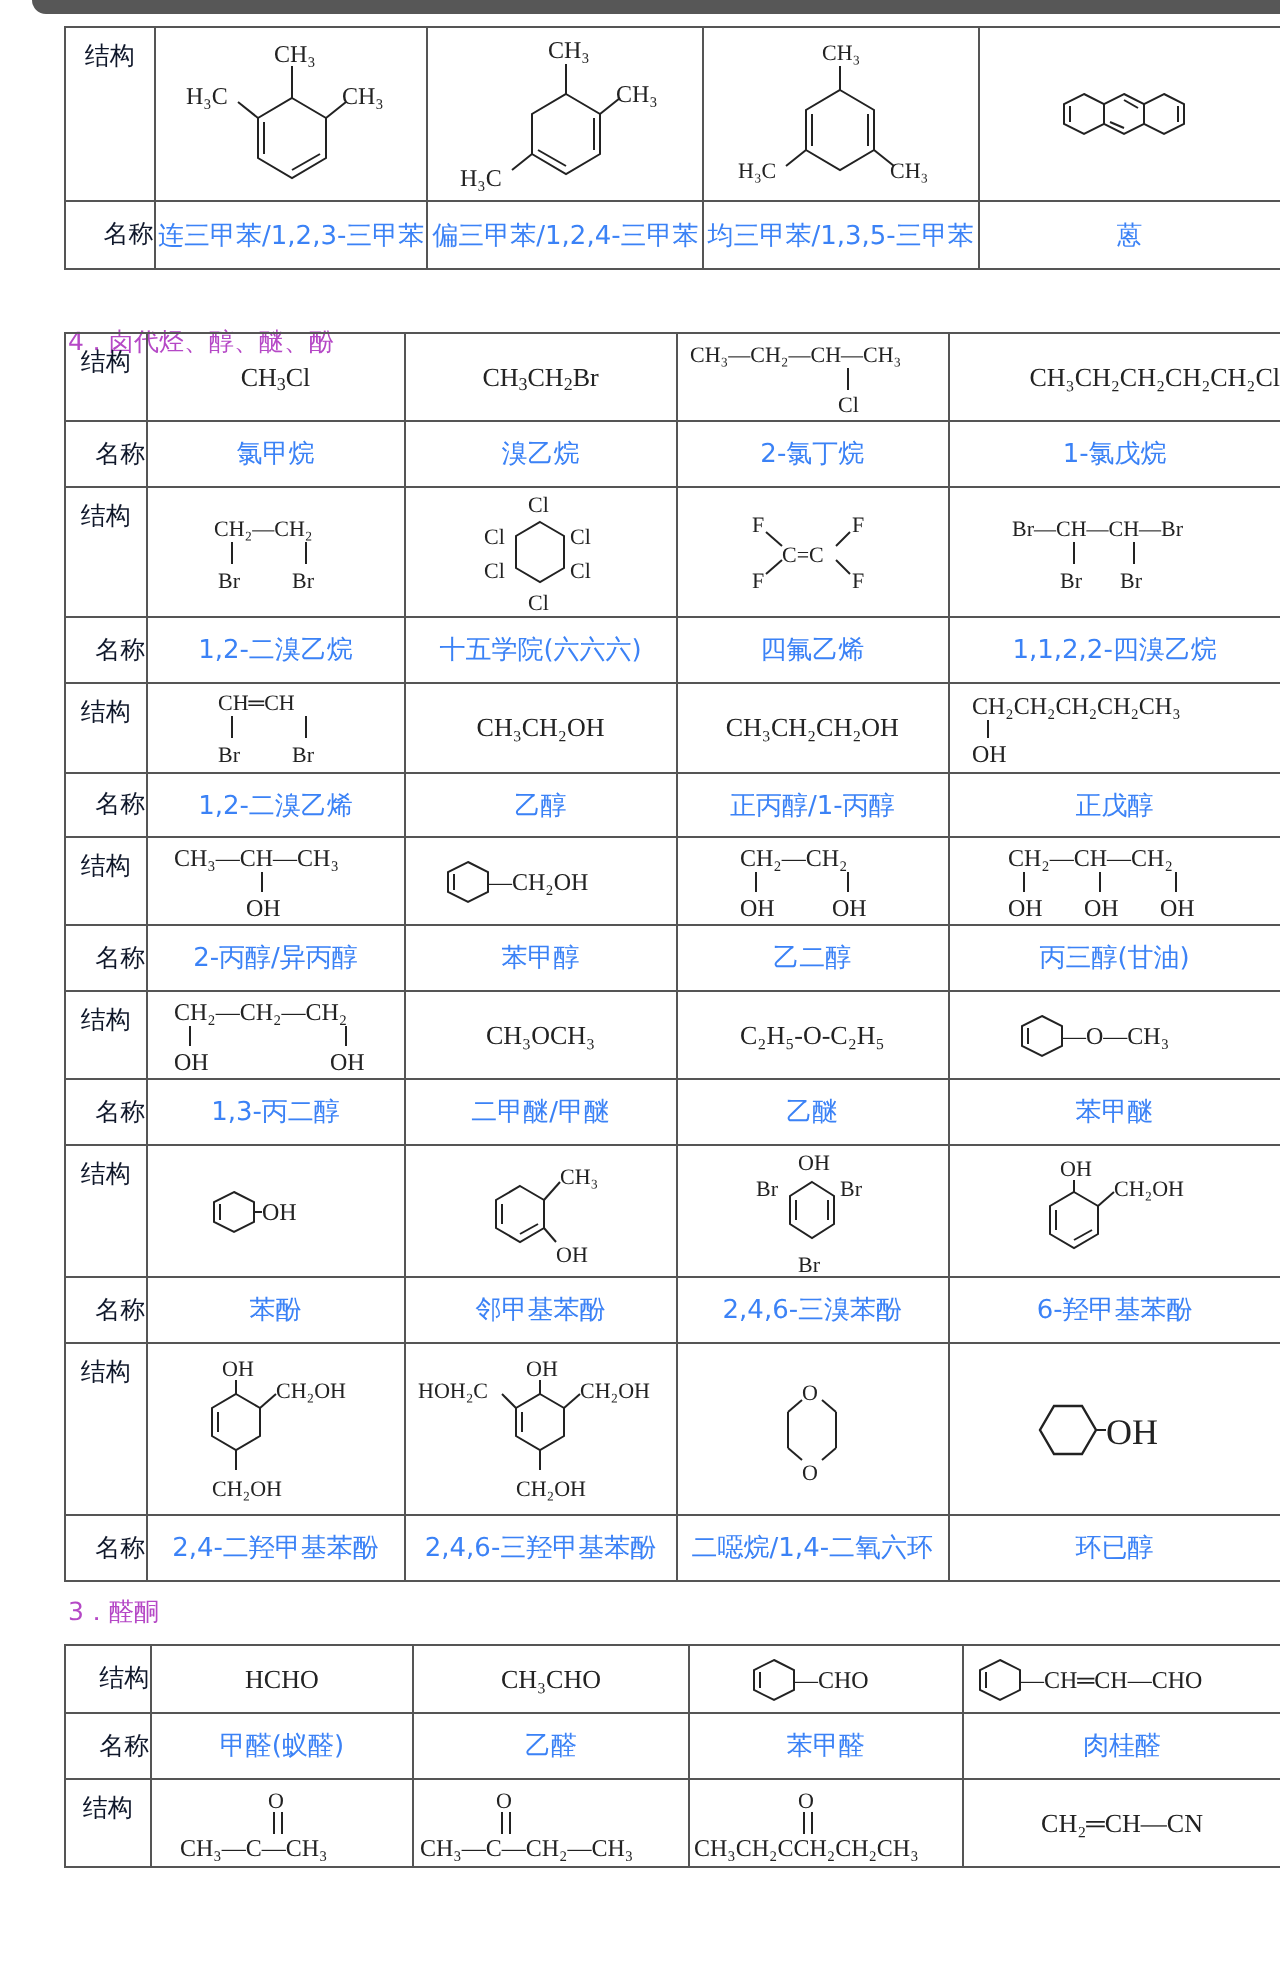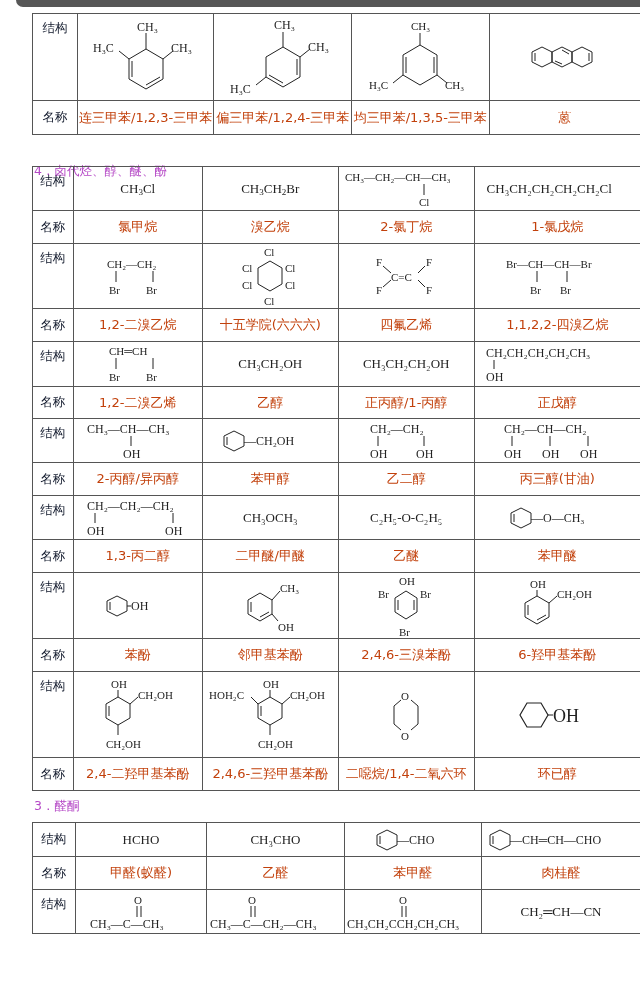--- a/index.html
+++ b/index.html
@@ -4,23 +4,23 @@
 <style>
   html, body { margin:0; padding:0; }
   body { width:640px; height:983px; background:#fff; position:relative; overflow:hidden;
          font-family:"Liberation Serif","DejaVu Serif",serif; color:#222; }
   .topbar { position:absolute; left:16px; top:0; width:640px; height:7px; background:#575757;
             border-bottom-left-radius:10px; }
   table.chem { position:absolute; left:32px; border-collapse:collapse; table-layout:fixed; }
   table.chem td { border:1px solid #555; text-align:center; vertical-align:middle; padding:0;
                   font-size:13px; overflow:hidden; white-space:nowrap; }
   table.chem td.lbl { width:46px; vertical-align:top; padding-top:6px; font-family:"DejaVu Sans",sans-serif; font-size:12.5px; color:#0f172a; }
-  table.chem td.lbl.mid { vertical-align:middle; padding-top:0; }
+  table.chem td.lbl.mid { vertical-align:middle; padding-top:0;text-align:right; }
   td.c1 { width:136px; } td.c2 { width:137px; } td.c3 { width:137px; } td.c4 { width:160px; border-right:none !important; }
-  .name { font-family:"DejaVu Sans",sans-serif; font-size:12px; color:#c2410c; }
+  .name { font-family:"DejaVu Sans",sans-serif; font-size:12px; color:#3b82f6; }
   .sec { position:absolute; left:34px; font-family:"DejaVu Sans",sans-serif; font-size:12.5px; color:#b548c6; }
   .f { font-size:13px; }
   sub { font-size:9px; vertical-align:-2px; line-height:0; }
   svg { display:block; margin:0 auto; }
   svg text { font-family:"Liberation Serif",serif; font-size:12px; fill:#222; }
   .wm { position:absolute; right:14px; top:952px; color:#404040; font-family:"DejaVu Sans",sans-serif; font-size:15px;margin-top:39px; }
 </style>
 </head>
 <body>
 
@@ -100,21 +100,21 @@
     <td class="lbl">结构</td>
     <td class="c1 f"><span>CH</span><sub>3</sub><span>Cl</span></td>
     <td class="c2 f"><span>CH</span><sub>3</sub><span>CH</span><sub>2</sub><span>Br</span></td>
     <td class="c3">
       <svg width="130" height="40">
         <text x="4" y="12" style="font-size:11px">CH₃—CH₂—CH—CH₃</text>
         <line x1="83" y1="15" x2="83" y2="26" stroke="#222"></line>
         <text x="78" y="37" style="font-size:11px">Cl</text>
       </svg>
     </td>
-    <td class="c4 f" style="text-align:left;padding-left:12px;margin-top:31px;">CH₃CH₂CH₂CH₂CH₂Cl</td>
+    <td class="c4 f" style="text-align:right;padding-left:12px;margin-top:31px;">CH₃CH₂CH₂CH₂CH₂Cl</td>
   </tr>
   <tr style="height:33px;">
     <td class="lbl mid">名称</td>
     <td class="c1 name">氯甲烷</td>
     <td class="c2 name">溴乙烷</td>
     <td class="c3 name">2-氯丁烷</td>
     <td class="c4 name">1-氯戊烷</td>
   </tr>
 
   <tr style="height:65px;">

